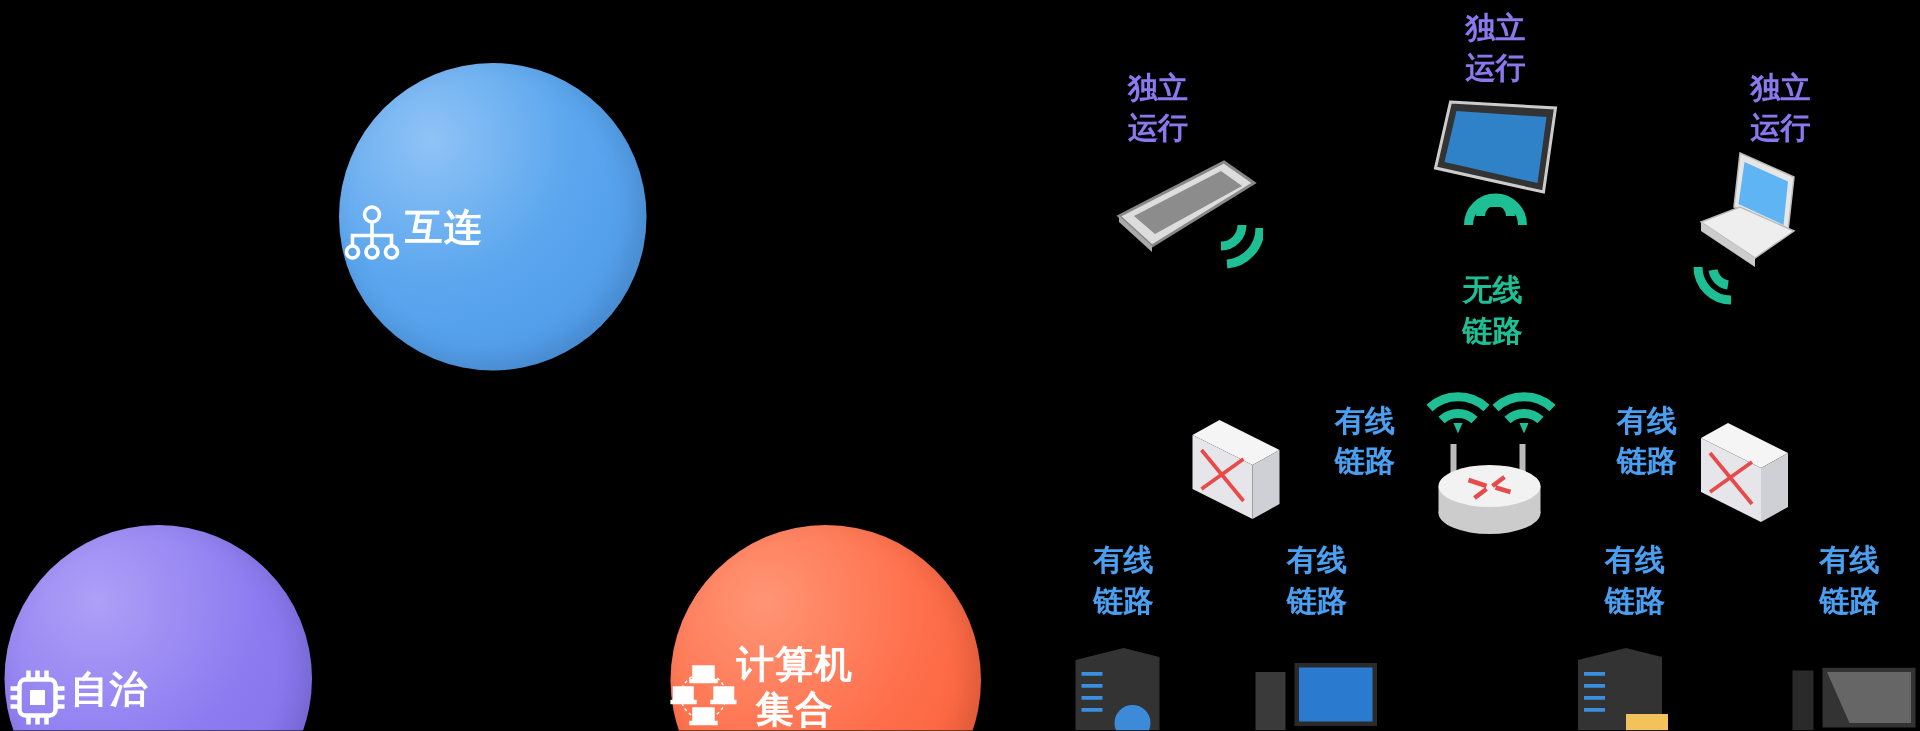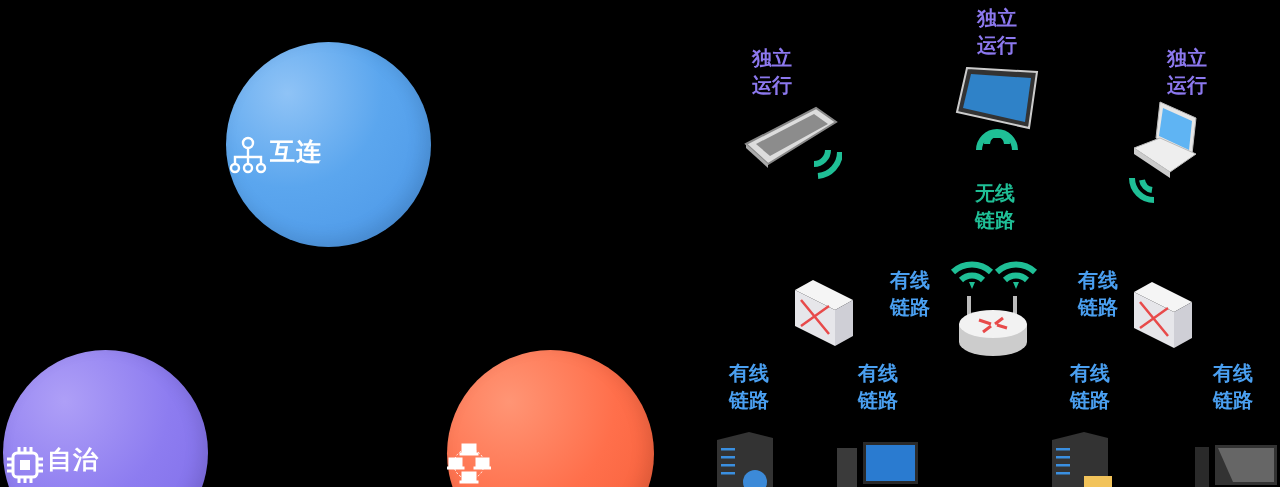--- a/index.html
+++ b/index.html
@@ -48,20 +48,24 @@
     <circle cx="22" cy="22" r="15" fill="none" stroke-width="1" stroke-dasharray="2 2"></circle>
     <rect x="15" y="2" width="14" height="9"></rect>
       <rect x="13" y="11" width="18" height="2"></rect>
     <rect x="2" y="16" width="13" height="9"></rect>
       <rect x="0" y="25" width="17" height="2"></rect>
     <rect x="29" y="16" width="13" height="9"></rect>
       <rect x="27" y="25" width="17" height="2"></rect>
     <rect x="15" y="30" width="14" height="9"></rect>
       <rect x="13" y="39" width="18" height="2"></rect>
   </svg>
+  <div class="lbl">
+    <div>计算机</div>
+    <div>集合</div>
+  </div>
 </div>
 
 <div class="tag t-purple" style="left:742px;top:45px;">
   <div>独立</div>
   <div>运行</div>
 </div>
 <div class="tag t-purple" style="left:967px;top:5px;">
   <div>独立</div>
   <div>运行</div>
 </div>

